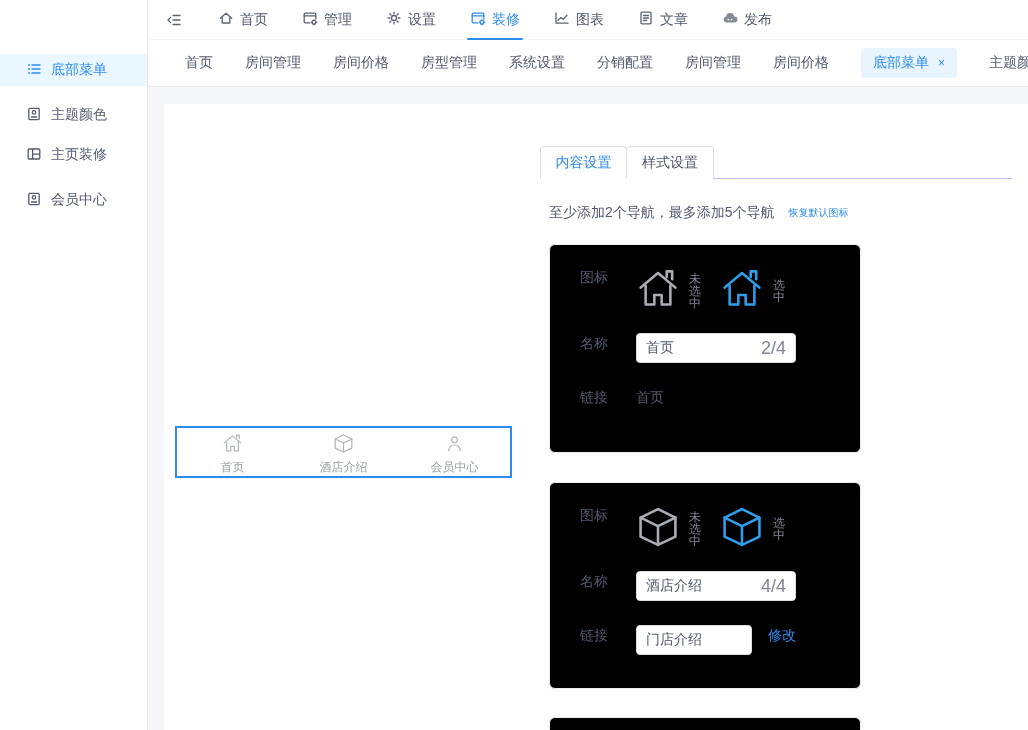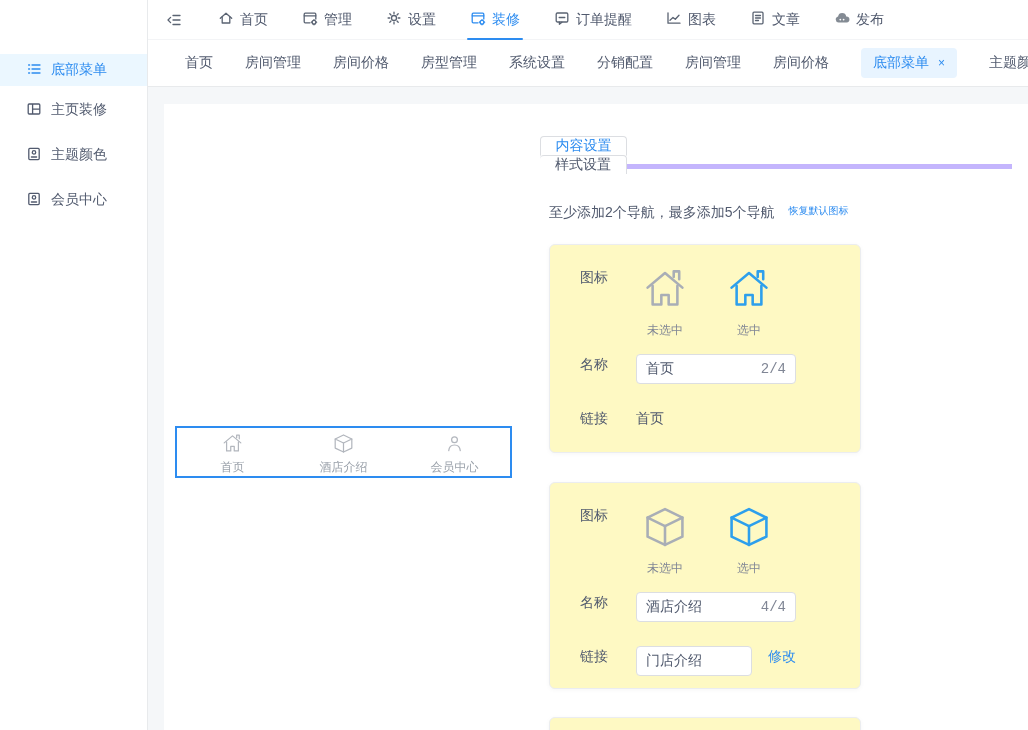--- a/index.html
+++ b/index.html
@@ -40,50 +40,50 @@
   .panel { position:absolute; left:16px; top:17px; right:0; bottom:0; background:#fff; }
 
   
   .preview-box { position:absolute; left:11px; top:322px; width:337px; height:52px;
     border:2px solid #2d8cf0; background:#fff; display:flex; cursor:pointer; }
   .pv-item { flex:1; display:flex; flex-direction:column; align-items:center; justify-content:center;
     gap:3px; padding-top:2px; }
   .pv-item .pv-label { font-size:12px; color:#9ba2ab; line-height:1; }
 
   
-  .set-tabs { position:absolute; left:376px; top:32px; right:16px; height:33px;
-    display:flex; border-bottom:5px solid #c4b5fd;flex-direction:column; }
+  .set-tabs { position:absolute; left:376px; top:42px; right:16px; height:33px;
+    display:flex; border-bottom:1px solid #c4b5fd; }
   .set-tab { width:87px; height:33px; display:flex; align-items:center; justify-content:center;
     font-size:14px; color:#515a6e; border:1px solid #dcdee2; border-bottom:none;
     border-radius:4px 4px 0 0; background:#fff; cursor:pointer; margin-bottom:-1px; }
   .set-tab + .set-tab { border-left:none; }
   .set-tab.active { color:#2d8cf0; border-bottom:1px solid #fff; }
 
-  .hint-row { position:absolute; left:385px; top:100px; display:flex; align-items:flex-start; gap:14px; }
+  .hint-row { position:absolute; left:385px; top:100px; display:flex; align-items:center; gap:14px; }
   .hint-text { font-size:14px; color:#515a6e; }
   .restore-link { font-size:10px; color:#2d8cf0; cursor:pointer; }
 
   
-  .card { position:absolute; left:385px; width:312px; background:#fef9c3;
+  .card { position:absolute; left:385px; width:312px; background:#000000;
     border:1px solid #ebedf0; border-radius:6px; box-shadow:0 1px 5px rgba(0,0,0,.04);
     padding:22px 0 0 30px; }
   .card1 { top:140px; height:209px; }
   .card2 { top:378px; height:207px; }
   .card3 { top:613px; height:200px; }
   .c-row { display:flex; margin-bottom:24px; }
   .c-label { width:30px; font-size:14px; color:#515a6e; flex:none; margin-right:26px; padding-top:2px; }
   .icon-cols { display:flex; gap:26px; }
-  .icon-col { width:58px; display:flex; flex-direction:column; align-items:center; gap:9px; }
+  .icon-col { width:58px; display:flex; flex-direction:row; align-items:center; gap:9px; }
   .icon-cap { font-size:12px; color:#808695; line-height:1; }
   .c-row.icons { margin-bottom:18px; }
   .input-box { width:160px; height:30px; border:1px solid #dcdee2; border-radius:4px;
     display:flex; align-items:center; padding:0 9px; background:#fff; }
   .input-box input { border:none; outline:none; flex:1; min-width:0; font-size:14px; color:#515a6e;
     font-family:"Liberation Sans", sans-serif; background:transparent; }
-  .input-count { font-size:14px; color:#808695; flex:none;font-family:Liberation Mono, monospace; }
+  .input-count { font-size:18px; color:#808695; flex:none; }
   .input-box.small { width:116px; }
   .link-text { font-size:14px; color:#515a6e; padding-top:2px; }
   .modify-link { font-size:14px; color:#2d8cf0; cursor:pointer; margin-left:16px; padding-top:2px; }
 
   .ic-gray { color:#a9aeb6; }
   .ic-blue { color:#2d9fec; }
   .ic-nav { color:#5a6372; }
   .ic-side { color:#515a6e; }
   .active .ic-side, .nav-item.active .ic-nav { color:#2d8cf0; }
   .ic-preview { color:#b2b6bd; }
@@ -215,26 +215,20 @@
       <span class="ic-nav"><svg width="16" height="16">
             <use href="#sym-gear16"></use>
           </svg></span>
       <span>设置</span>
     </div>
     <div class="nav-item active">
       <span class="ic-nav"><svg width="16" height="16">
             <use href="#sym-wingear16"></use>
           </svg></span>
       <span>装修</span>
-    </div>
-    <div class="nav-item">
-      <span class="ic-nav"><svg width="16" height="16">
-            <use href="#sym-msg16"></use>
-          </svg></span>
-      <span>订单提醒</span>
     </div>
     <div class="nav-item">
       <span class="ic-nav"><svg width="16" height="16">
             <use href="#sym-chart16"></use>
           </svg></span>
       <span>图表</span>
     </div>
     <div class="nav-item">
       <span class="ic-nav"><svg width="16" height="16">
             <use href="#sym-doc16"></use>
@@ -265,31 +259,31 @@
     <span class="ptab">主题颜</span>
   </div>
 
   <div class="sidebar">
     <div class="side-item active si-1">
       <span class="ic-side"><svg width="16" height="16">
             <use href="#sym-list16"></use>
           </svg></span>
       <span>底部菜单</span>
     </div>
+    <div class="side-item si-3">
+      <span class="ic-side"><svg width="16" height="16">
+            <use href="#sym-carduser16"></use>
+          </svg></span>
+      <span>主题颜色</span>
+    </div>
     <div class="side-item si-2">
       <span class="ic-side"><svg width="16" height="16">
             <use href="#sym-layout16"></use>
           </svg></span>
       <span>主页装修</span>
-    </div>
-    <div class="side-item si-3">
-      <span class="ic-side"><svg width="16" height="16">
-            <use href="#sym-carduser16"></use>
-          </svg></span>
-      <span>主题颜色</span>
     </div>
     <div class="side-item si-4">
       <span class="ic-side"><svg width="16" height="16">
             <use href="#sym-carduser16"></use>
           </svg></span>
       <span>会员中心</span>
     </div>
   </div>
 
   <div class="content">

